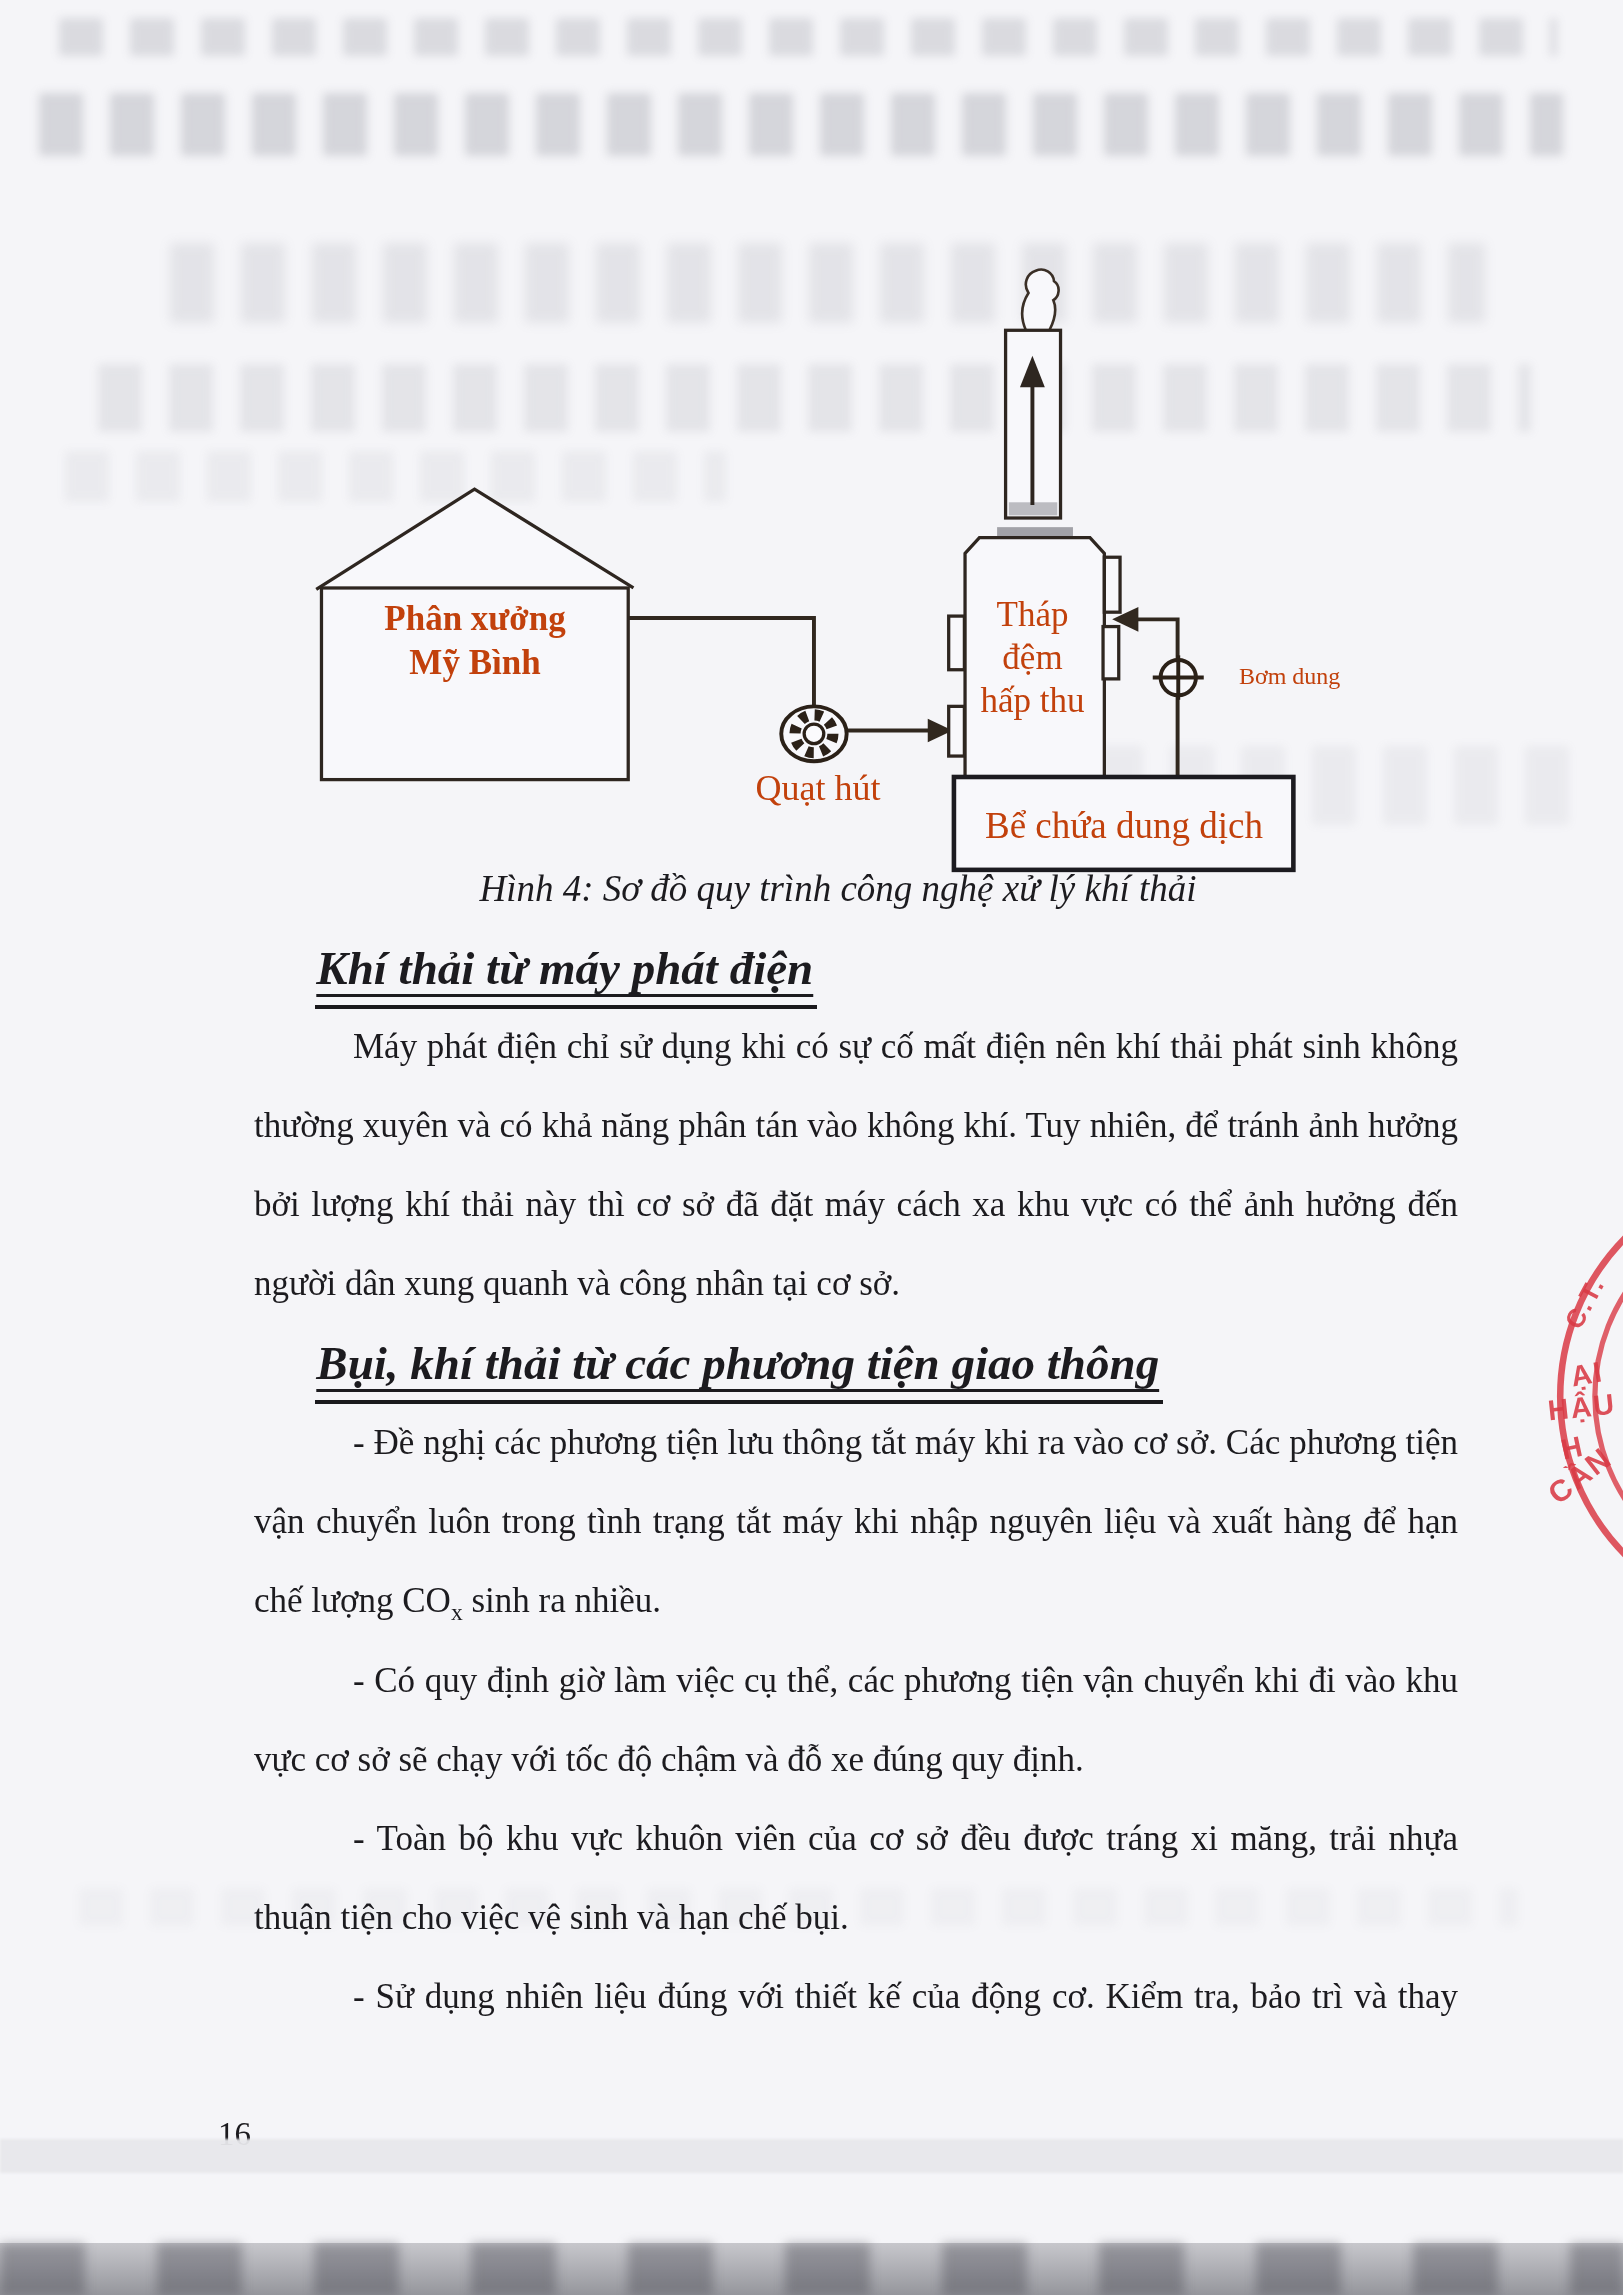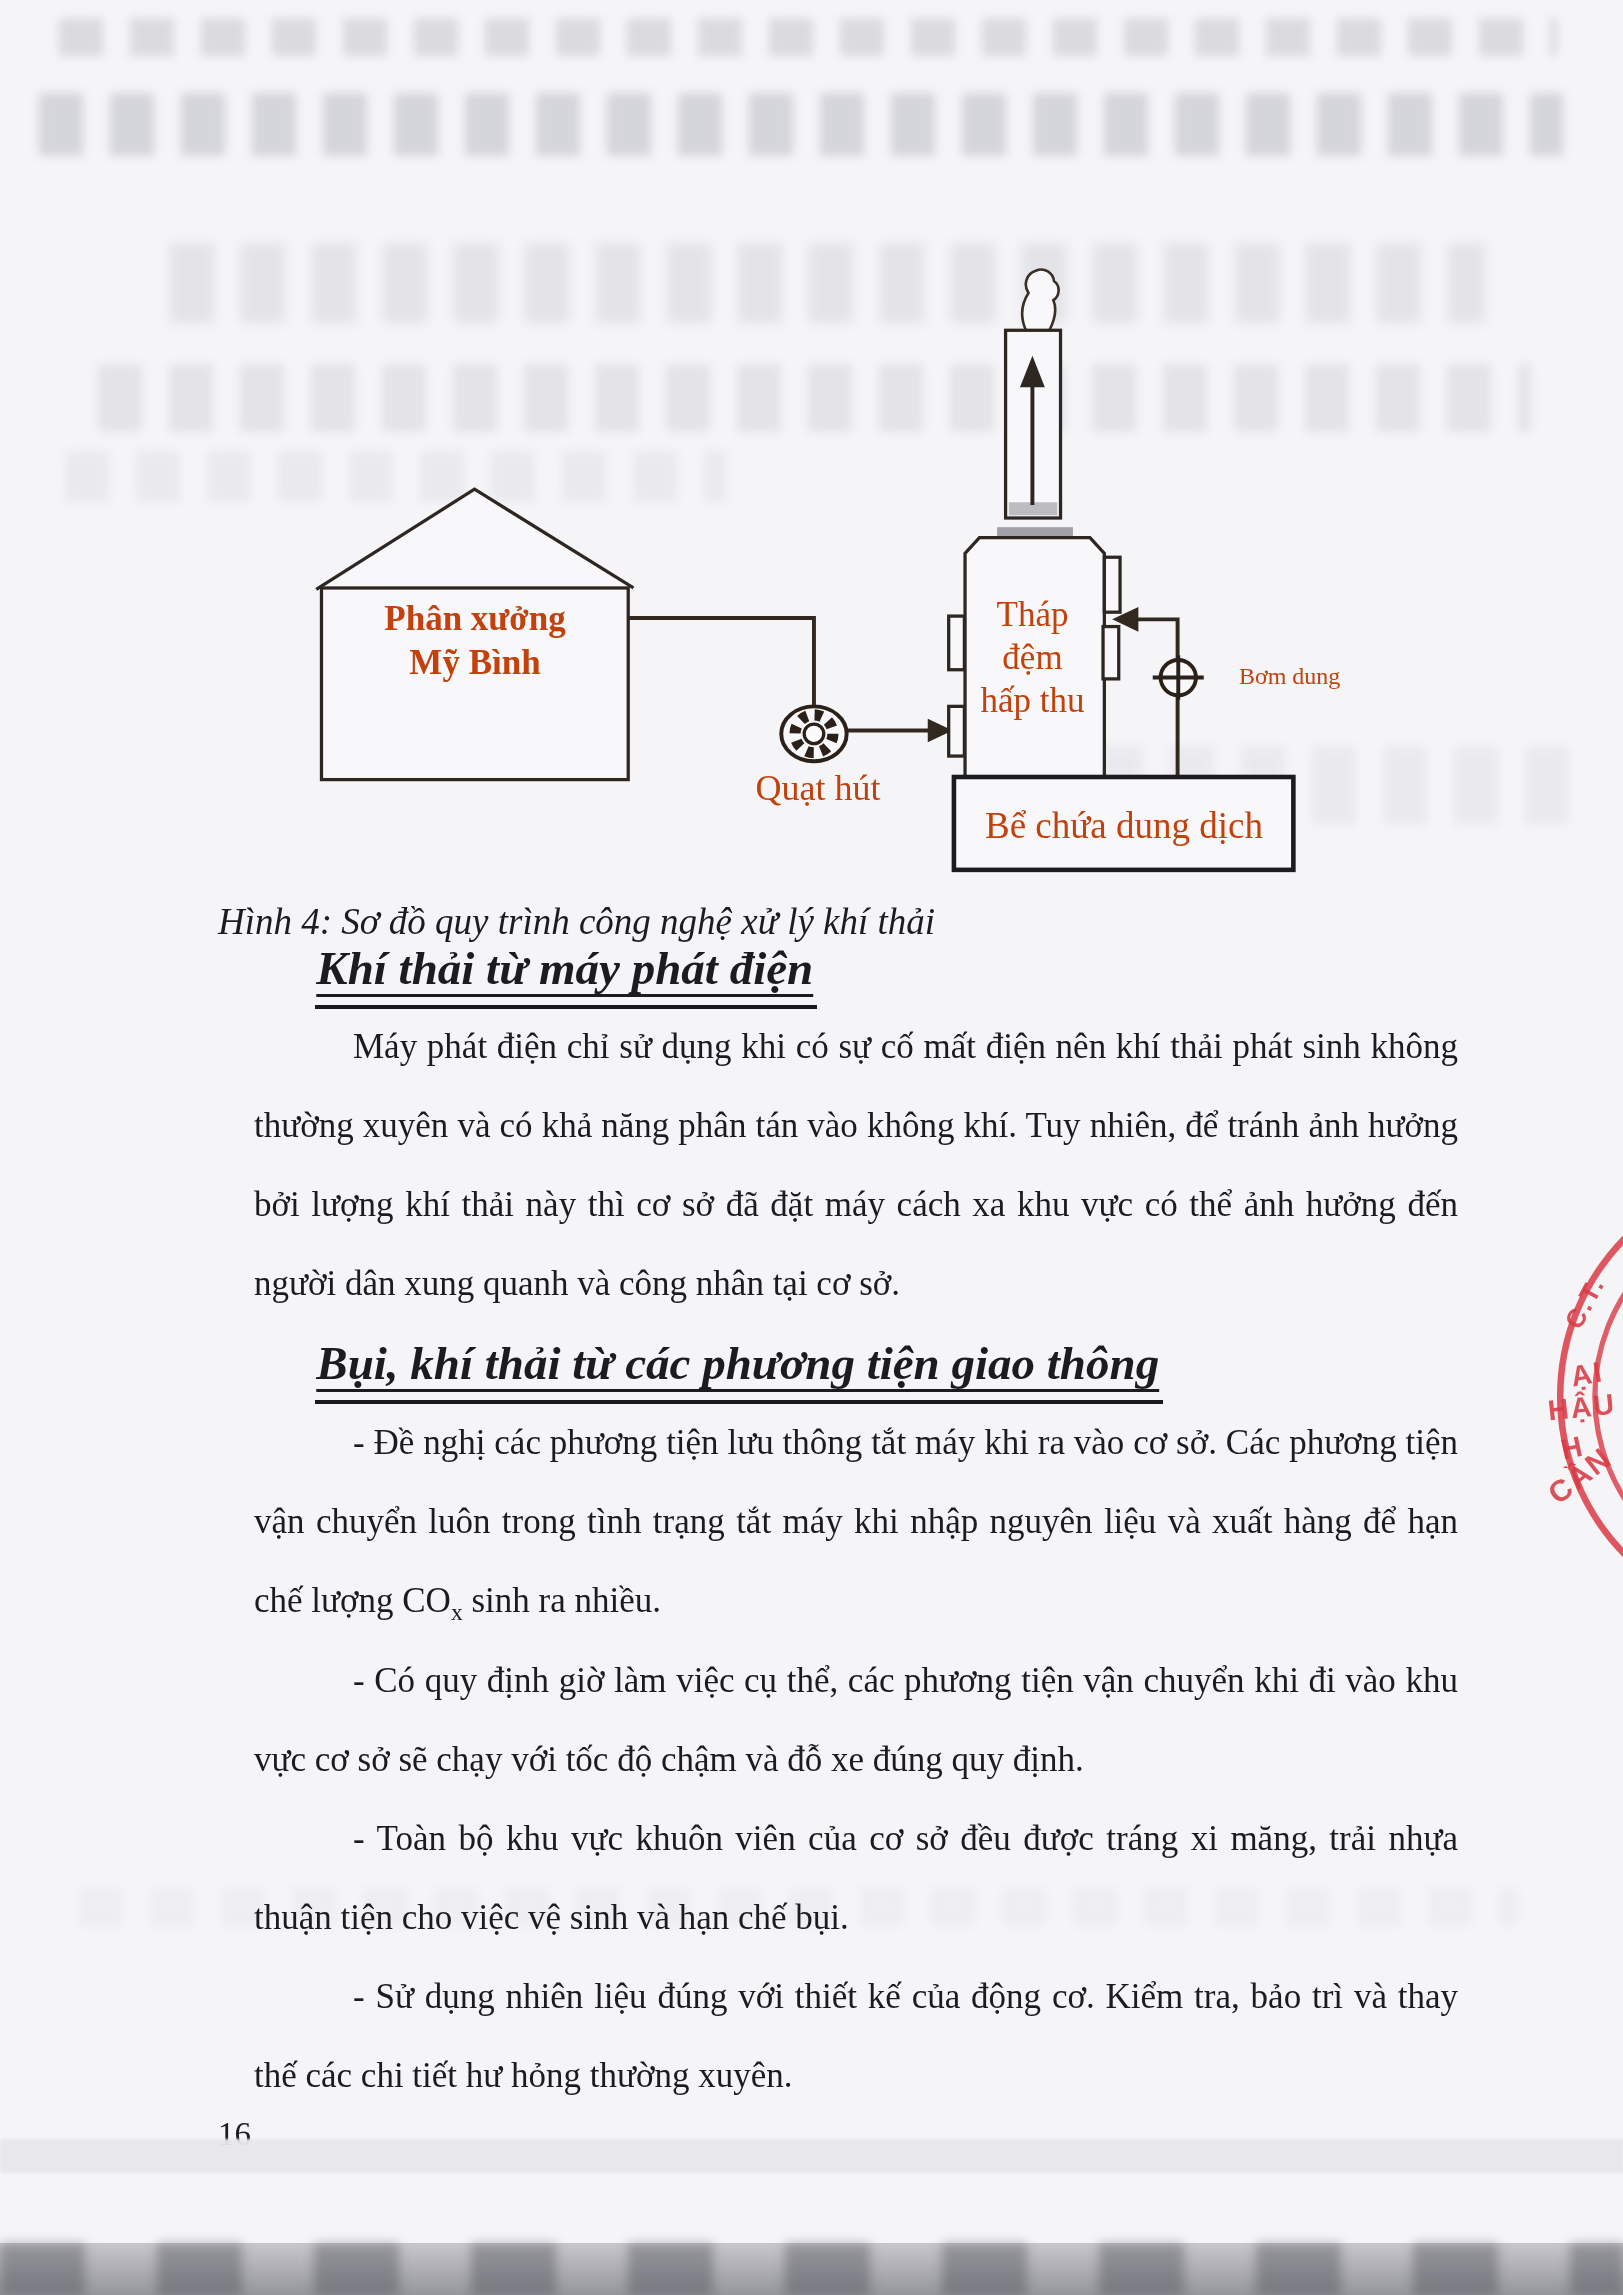--- a/index.html
+++ b/index.html
@@ -41,22 +41,22 @@
   svg.art{position:absolute;left:0;top:0;}
   
   .dlabel{position:absolute;text-align:center;color:#c2410c;}
   .lbl-workshop{left:327px;top:597px;width:296px;font-weight:bold;font-size:35px;line-height:44px;}
   .lbl-tower{left:967px;top:593px;width:131px;font-size:35px;line-height:43px;}
   .lbl-fan{left:736px;top:769px;width:164px;font-size:36px;height:39px;line-height:39px;}
   .lbl-pump{left:1239px;top:657px;width:209px;font-size:24px;height:39px;line-height:39px;text-align:left;}
   .lbl-tank{left:954px;top:805px;width:340px;font-size:37px;height:41px;line-height:41px;}
   
   .caption{
-    position:absolute;left:218px;top:896px;width:1240px;height:52px;line-height:52px;
-    font-style:italic;font-size:37px;
+    position:absolute;left:218px;top:863px;width:1240px;height:52px;line-height:52px;
+    text-align:center;font-style:italic;font-size:37px;
   }
   .hline{position:absolute;left:218px;width:1240px;height:59px;line-height:59px;font-size:47px;}
   .h1line{top:939px;}
   .h2line{top:1334px;}
   .hd{
     display:inline-block;margin-left:97px;
     font-weight:bold;font-style:italic;
     padding:0 3.9px 6.5px 1.3px;
     border-bottom:4.6px solid #1a191d;
     text-decoration:underline;
@@ -182,21 +182,20 @@
   <div class="para p3">
     <div class="ln first">- Có quy định giờ làm việc cụ thể, các phương tiện vận chuyển khi đi vào khu</div>
     <div class="ln last">vực cơ sở sẽ chạy với tốc độ chậm và đỗ xe đúng quy định.</div>
   </div>
   <div class="para p4">
     <div class="ln first">- Toàn bộ khu vực khuôn viên của cơ sở đều được tráng xi măng, trải nhựa</div>
     <div class="ln last">thuận tiện cho việc vệ sinh và hạn chế bụi.</div>
   </div>
   <div class="para p5">
     <div class="ln first">- Sử dụng nhiên liệu đúng với thiết kế của động cơ. Kiểm tra, bảo trì và thay</div>
-    <div class="ln last">thế các chi tiết hư hỏng thường xuyên.</div>
   </div>
 
   <div class="pageno">16</div>
 
   <div class="bandA"></div>
   <div class="bandB"></div>
 </div>
 
 
 </body></html>

